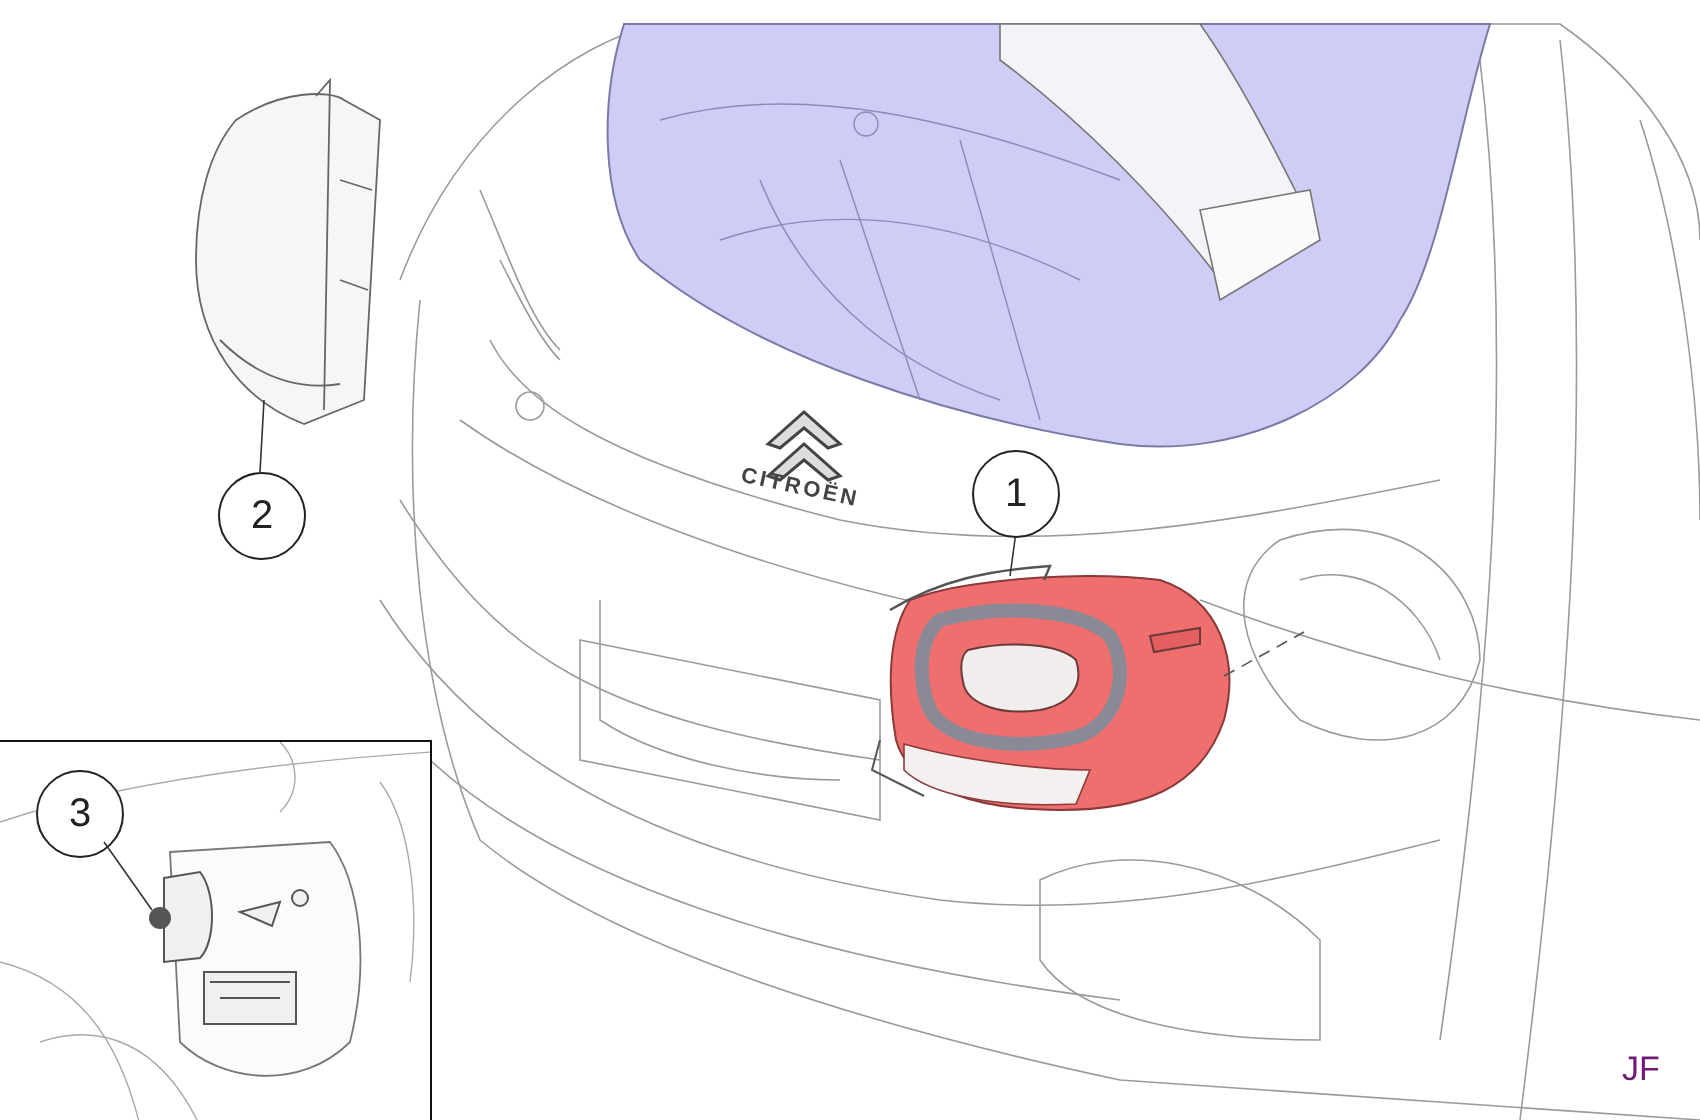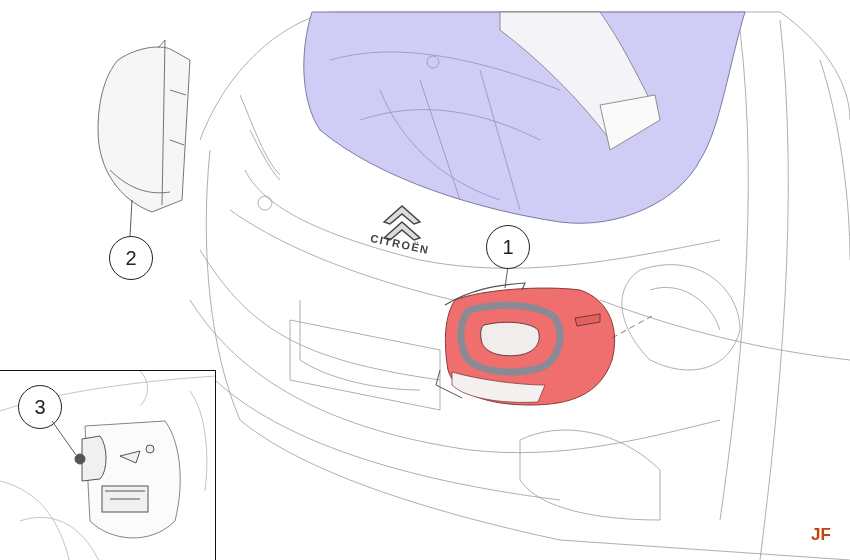--- a/index.html
+++ b/index.html
@@ -1,21 +1,21 @@
 <!DOCTYPE html>
 <html><head>
 <meta charset="utf-8">
 <style>
   html, body { margin:0; padding:0; background:#ffffff; }
   body { width:850px; height:560px; position:relative; overflow:hidden; font-family:"Liberation Sans", sans-serif; }
   svg.main { position:absolute; left:0; top:0; }
   .callout { position:absolute; width:44px; height:44px; border:1.3px solid #222; border-radius:50%; background:#fff;
              display:flex; align-items:center; justify-content:center; font-size:20px; color:#222; box-sizing:border-box; }
   .inset { position:absolute; left:0; top:370px; width:216px; height:192px; border:1.5px solid #111; border-left:none; border-bottom:none; background:#fff; box-sizing:border-box; overflow:hidden; }
-  .watermark { position:absolute; left:811px; top:525px; font-size:17px; color:#c2410c;font-weight:bold; }
+  .watermark { position:absolute; left:811px; top:525px; font-size:17px; color:#701a75; }
   .brand { position:absolute; left:370px; top:238px; font-size:11px; font-weight:bold; letter-spacing:1.5px; color:#444; transform:rotate(12deg); font-family:"Liberation Sans", sans-serif; }
 </style>
 </head>
 <body>
 
 <svg class="main" width="850" height="560" viewBox="0 0 850 560" xmlns="http://www.w3.org/2000/svg">
   <g fill="none" stroke="#9a9a9a" stroke-width="0.8">
 
     <path d="M200 140 C 230 60, 290 20, 330 12 L 780 12 C 820 40, 850 80, 850 120"></path>
     <path d="M210 150 C 200 250, 210 350, 240 420 C 300 470, 420 510, 560 540 L 850 560"></path>

